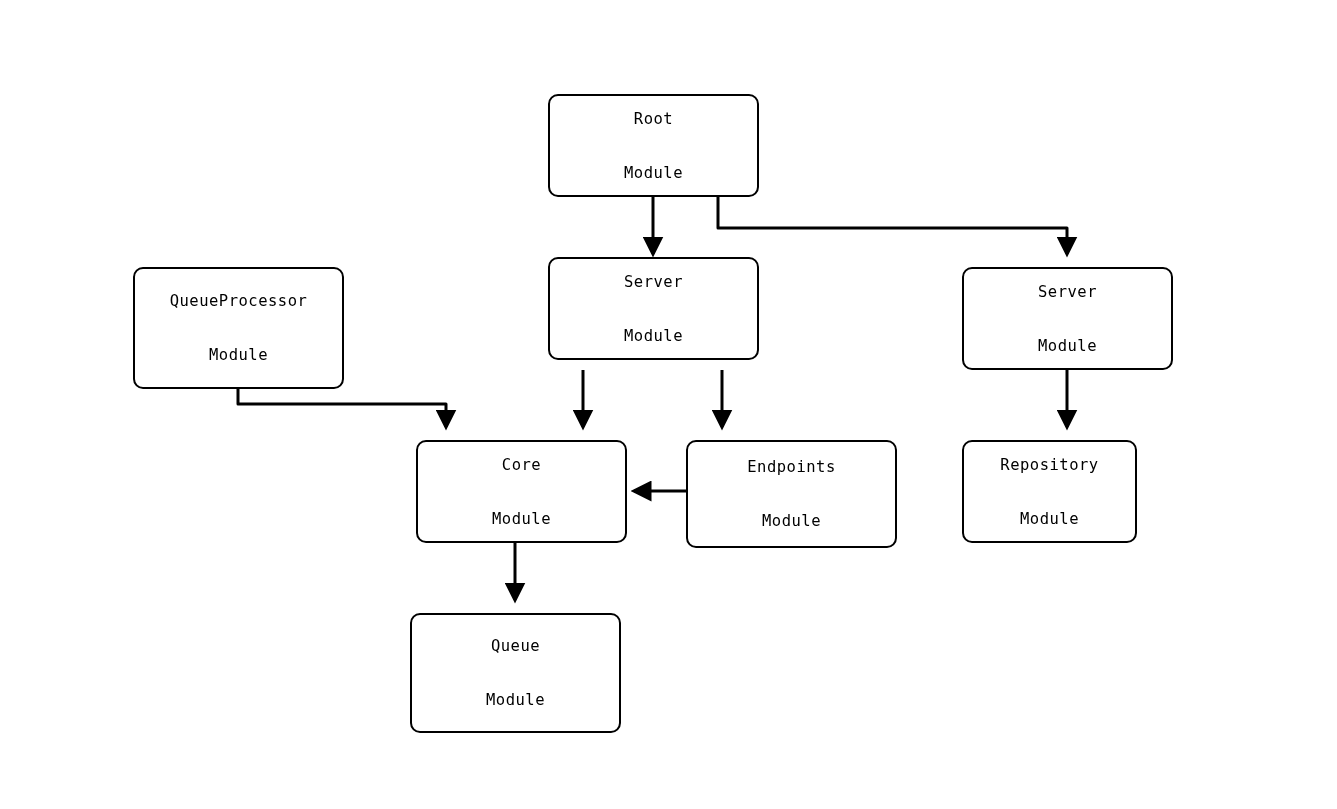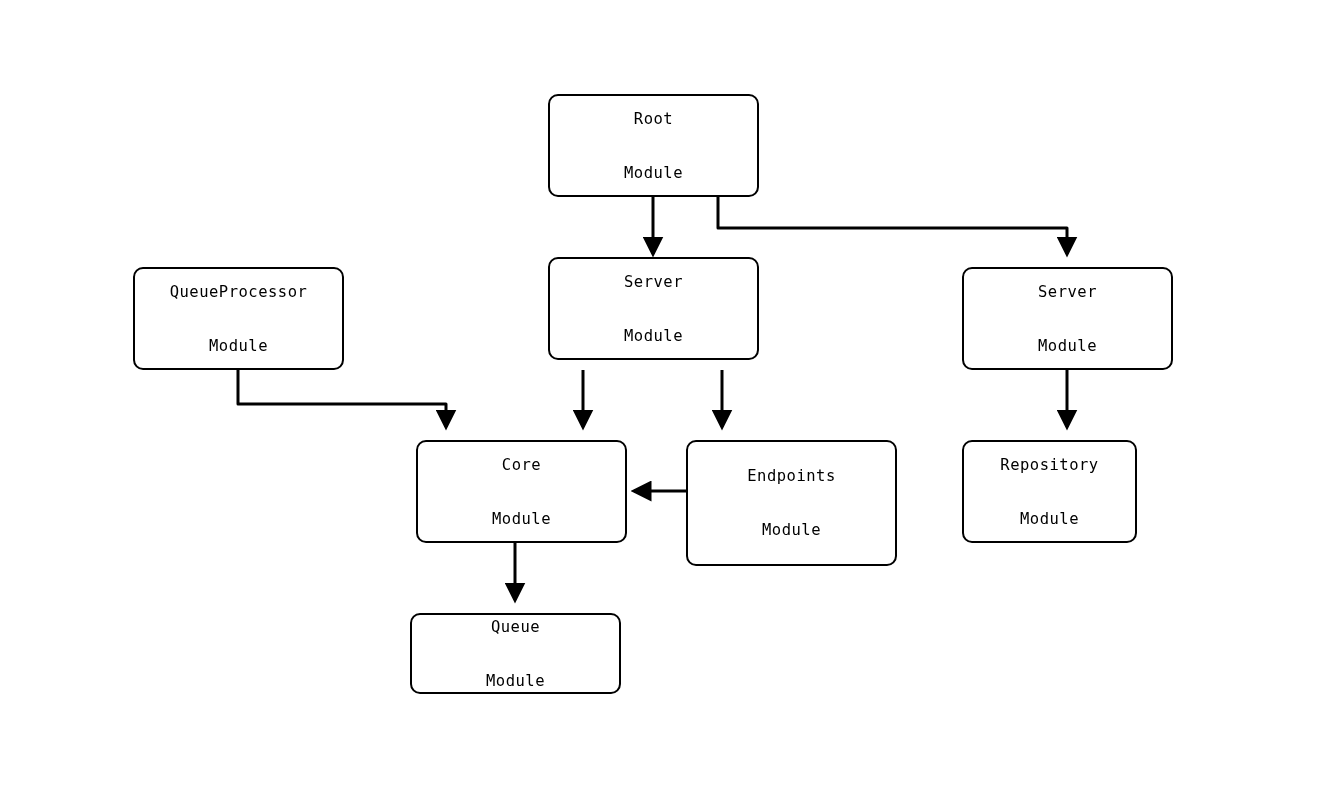--- a/index.html
+++ b/index.html
@@ -89,48 +89,48 @@
     <g>
       <path d="M 515 543 L 515 600" stroke="#000000" stroke-width="3" fill="none" marker-end="url(#arrow)"></path>
     </g>
   </svg>
 
   <div class="node" style="left:548px; top:94px; width:211px; height:103px;">
     <span class="line1">Root</span>
     <span class="line2">Module</span>
   </div>
 
-  <div class="node" style="left:133px; top:267px; width:211px; height:103px;">
+  <div class="node" style="left:133px; top:267px; width:211px; height:122px;">
     <span class="line1">QueueProcessor</span>
     <span class="line2">Module</span>
   </div>
 
   <div class="node" style="left:548px; top:257px; width:211px; height:103px;">
     <span class="line1">Server</span>
     <span class="line2">Module</span>
   </div>
 
   <div class="node" style="left:962px; top:267px; width:211px; height:103px;">
     <span class="line1">Server</span>
     <span class="line2">Module</span>
   </div>
 
   <div class="node" style="left:416px; top:440px; width:211px; height:103px;">
     <span class="line1">Core</span>
     <span class="line2">Module</span>
   </div>
 
-  <div class="node" style="left:686px; top:440px; width:211px; height:126px;align-items:center;">
+  <div class="node" style="left:686px; top:440px; width:211px; height:108px;align-items:center;">
     <span class="line1">Endpoints</span>
     <span class="line2">Module</span>
   </div>
 
   <div class="node" style="left:962px; top:440px; width:175px; height:103px;">
     <span class="line1">Repository</span>
     <span class="line2">Module</span>
   </div>
 
-  <div class="node" style="left:410px; top:613px; width:211px; height:81px;">
+  <div class="node" style="left:410px; top:613px; width:211px; height:120px;">
     <span class="line1">Queue</span>
     <span class="line2">Module</span>
   </div>
 
 </div>
 
 </body></html>

